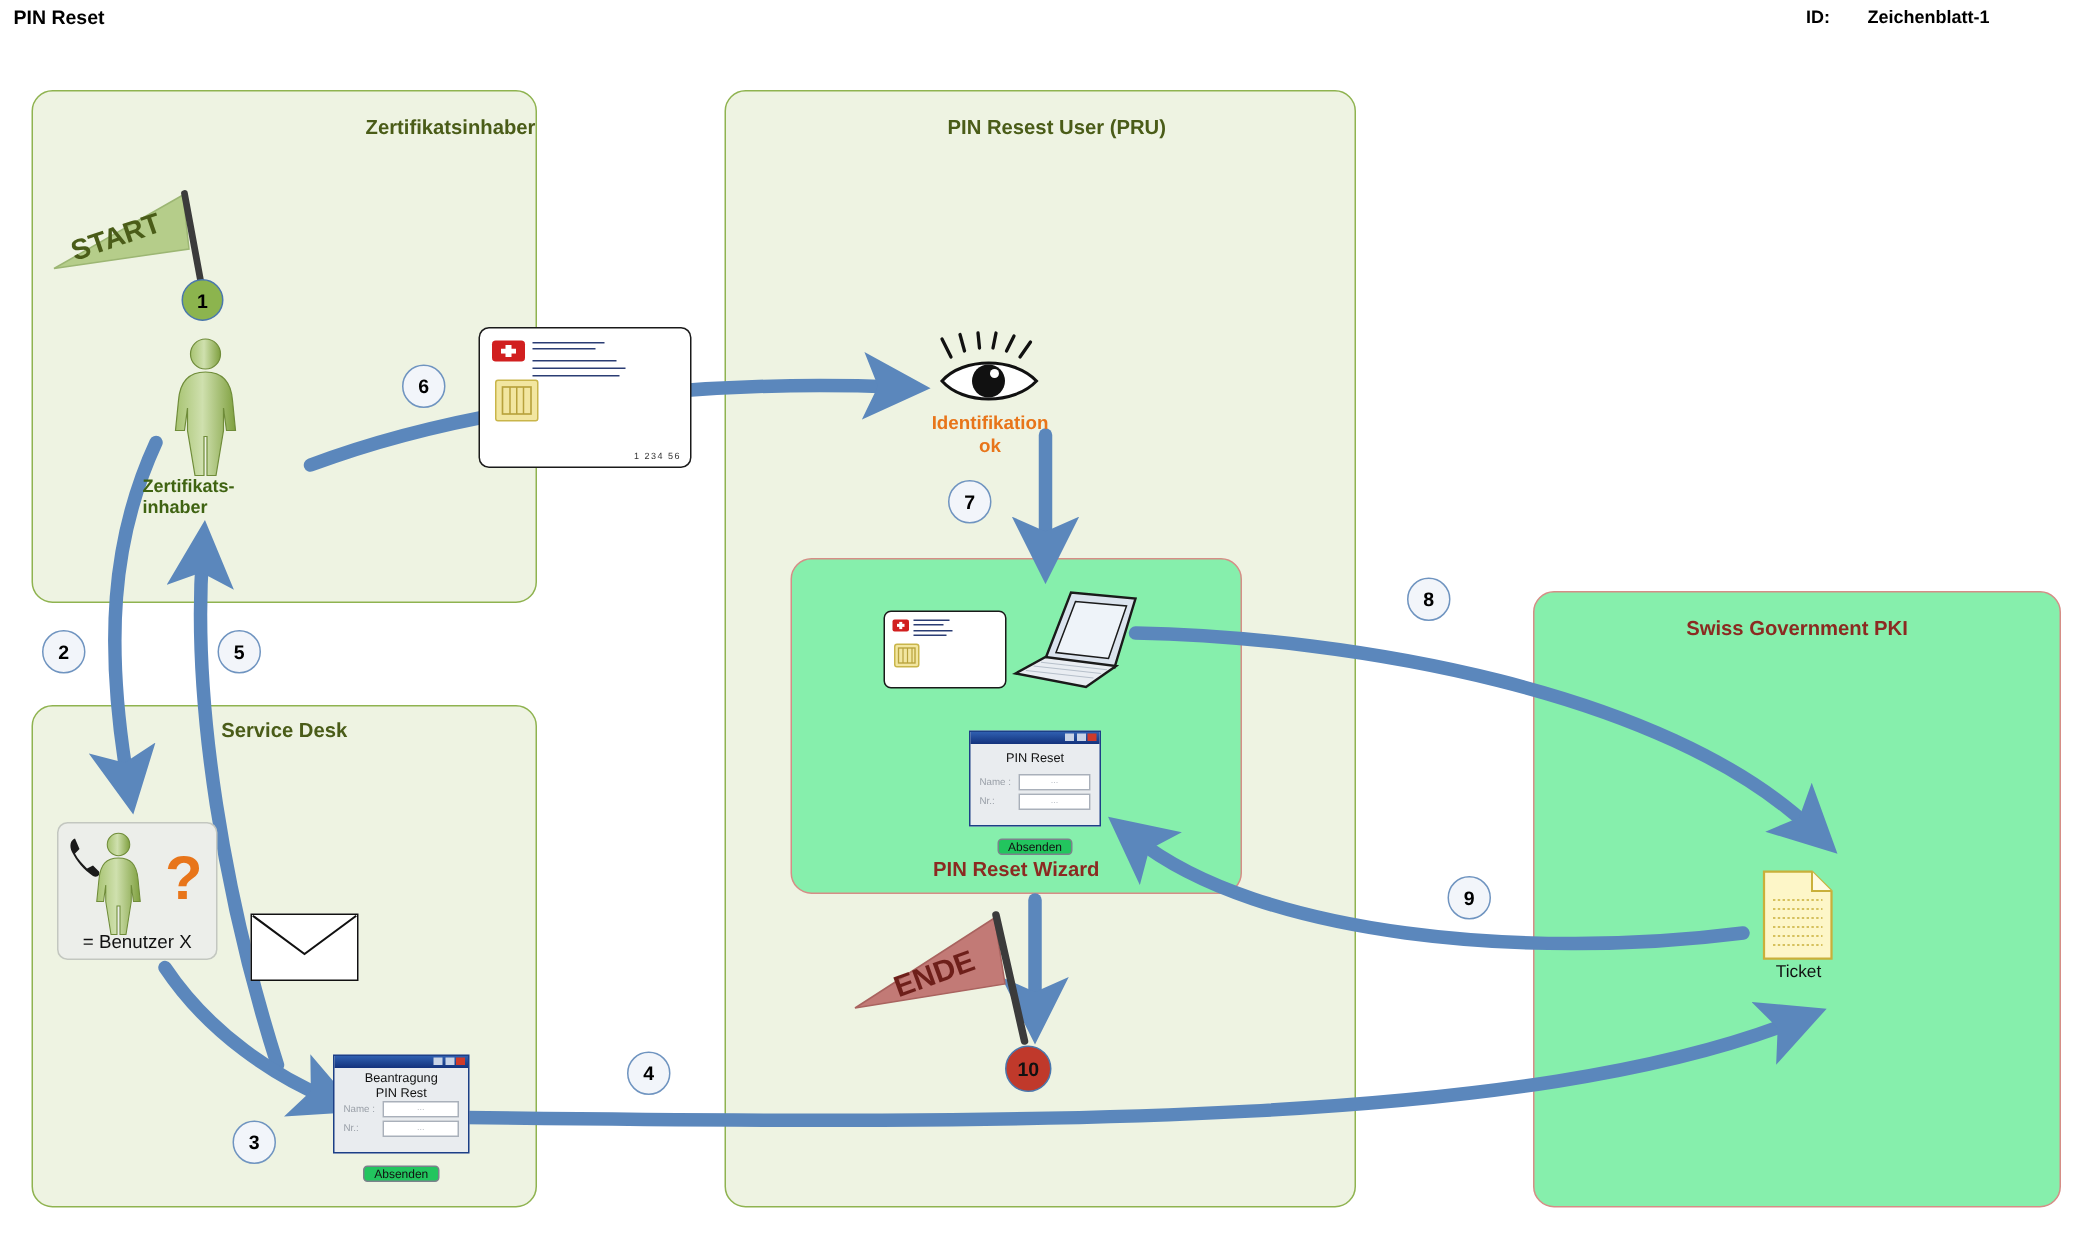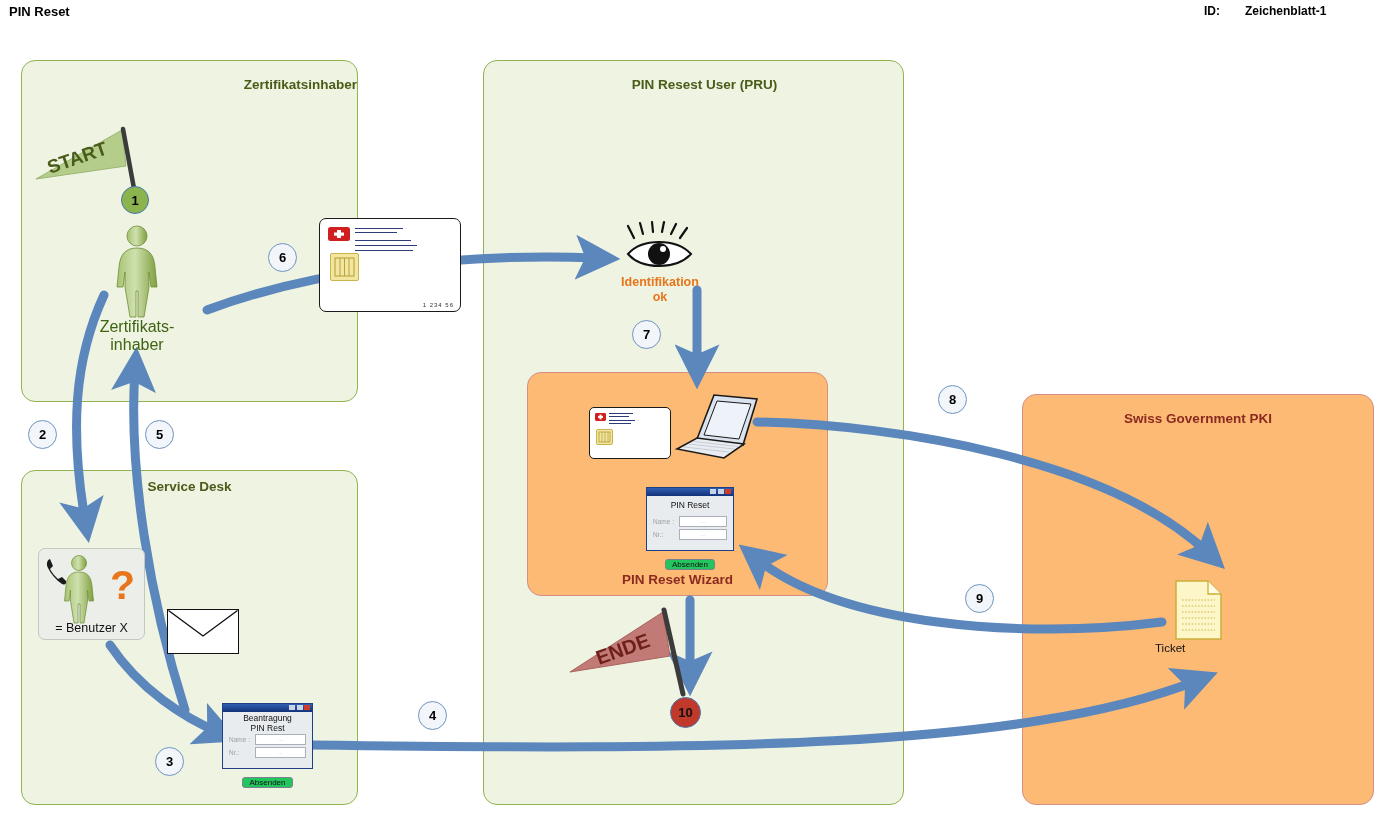--- a/index.html
+++ b/index.html
@@ -7,21 +7,21 @@
        font-family:"Liberation Sans","DejaVu Sans",sans-serif;}
 
   
   #page-title{position:absolute;left:9px;top:4px;font-size:13px;font-weight:bold;color:#000;}
   #id-label{position:absolute;left:1204px;top:4px;font-size:12px;font-weight:bold;color:#000;}
   #id-value{position:absolute;left:1245px;top:4px;font-size:12px;font-weight:bold;color:#000;text-align:center;}
 
   
   .lane{position:absolute;border-radius:14px;box-sizing:border-box;}
   .lane.green{background:#eef3e2;border:1.5px solid #8fb350;}
-  .lane.pink{background:#fdba74;border:1.5px solid #d68d86;}
+  .lane.pink{background:#86efac;border:1.5px solid #d68d86;}
   .lane-title{position:absolute;left:0;right:0;text-align:center;font-size:13.5px;font-weight:bold;}
   .lane.green>.lane-title{color:#4a5c18;}
   .lane.pink>.lane-title{color:#8b2a21;}
 
   #lane-holder{left:21px;top:60px;width:337px;height:342px;}
   #lane-holder>.lane-title{top:16px;text-align:right;}
   #lane-servicedesk{left:21px;top:470px;width:337px;height:335px;}
   #lane-servicedesk>.lane-title{top:8px;}
   #lane-pru{left:483px;top:60px;width:421px;height:745px;}
   #lane-pru>.lane-title{top:16px;padding-left:22px;}
@@ -37,21 +37,21 @@
         background:#f2f5fa;border:1.3px solid #6f94c0;
         font-size:13px;font-weight:bold;color:#000;
         display:flex;align-items:center;justify-content:center;line-height:1;}
   .step.green-dot{background:#8cb44e;border:1.5px solid #4a77ad;width:26px;height:26px;}
   .step.red-dot{background:#c0392b;border:1.5px solid #4a77ad;width:29px;height:29px;color:#111;}
 
   
   .flagwrap{position:absolute;}
 
   
-  .actor-label{position:absolute;text-align:center;font-size:16px;color:#3f6312;line-height:1.15;font-weight:normal;}
+  .actor-label{position:absolute;font-size:12px;color:#3f6312;line-height:1.15;font-weight:bold;}
 
   
   #servicedesk-box{position:absolute;left:38px;top:548px;width:107px;height:92px;
      background:#eceeea;border:1px solid #c3c7c0;border-radius:7px;box-sizing:border-box;}
   #benutzer-x{position:absolute;left:0;right:0;bottom:4px;text-align:center;font-size:12.5px;color:#111;}
   #question-mark{position:absolute;right:9px;top:16px;font-size:41px;font-weight:bold;color:#e8751a;line-height:1;}
 
   
   #envelope{position:absolute;left:167px;top:609px;width:72px;height:45px;
             background:#fff;border:1.4px solid #111;box-sizing:border-box;}
@@ -76,21 +76,21 @@
   .win-row span.field{flex:1;height:9px;background:#fff;border:1px solid #a9b0ba;
      font-size:6px;color:#b9bec5;text-align:center;line-height:9px;}
   .win-btn{display:block;margin:18px auto 0;font-size:8px;background:#22c55e;
      border:1px solid #7b828b;border-radius:3px;padding:0px 6px;color:#111;}
 
   
   #ident-label{position:absolute;left:600px;top:275px;width:120px;text-align:center;
      font-size:12.5px;font-weight:bold;color:#e8751a;line-height:1.2;}
 
   
-  #ticket-label{position:absolute;left:1155px;top:642px;width:88px;font-size:11.5px;color:#111;}
+  #ticket-label{position:absolute;left:1155px;top:642px;width:88px;text-align:center;font-size:11.5px;color:#111;}
 
   svg{overflow:visible;}
   #arrow-layer{position:absolute;left:0;top:0;width:1389px;height:824px;pointer-events:none;}
 </style>
 </head>
 <body>
 
 <div id="page-title">PIN Reset</div>
 <div id="id-label">ID:</div>
 <div id="id-value">Zeichenblatt-1</div>

